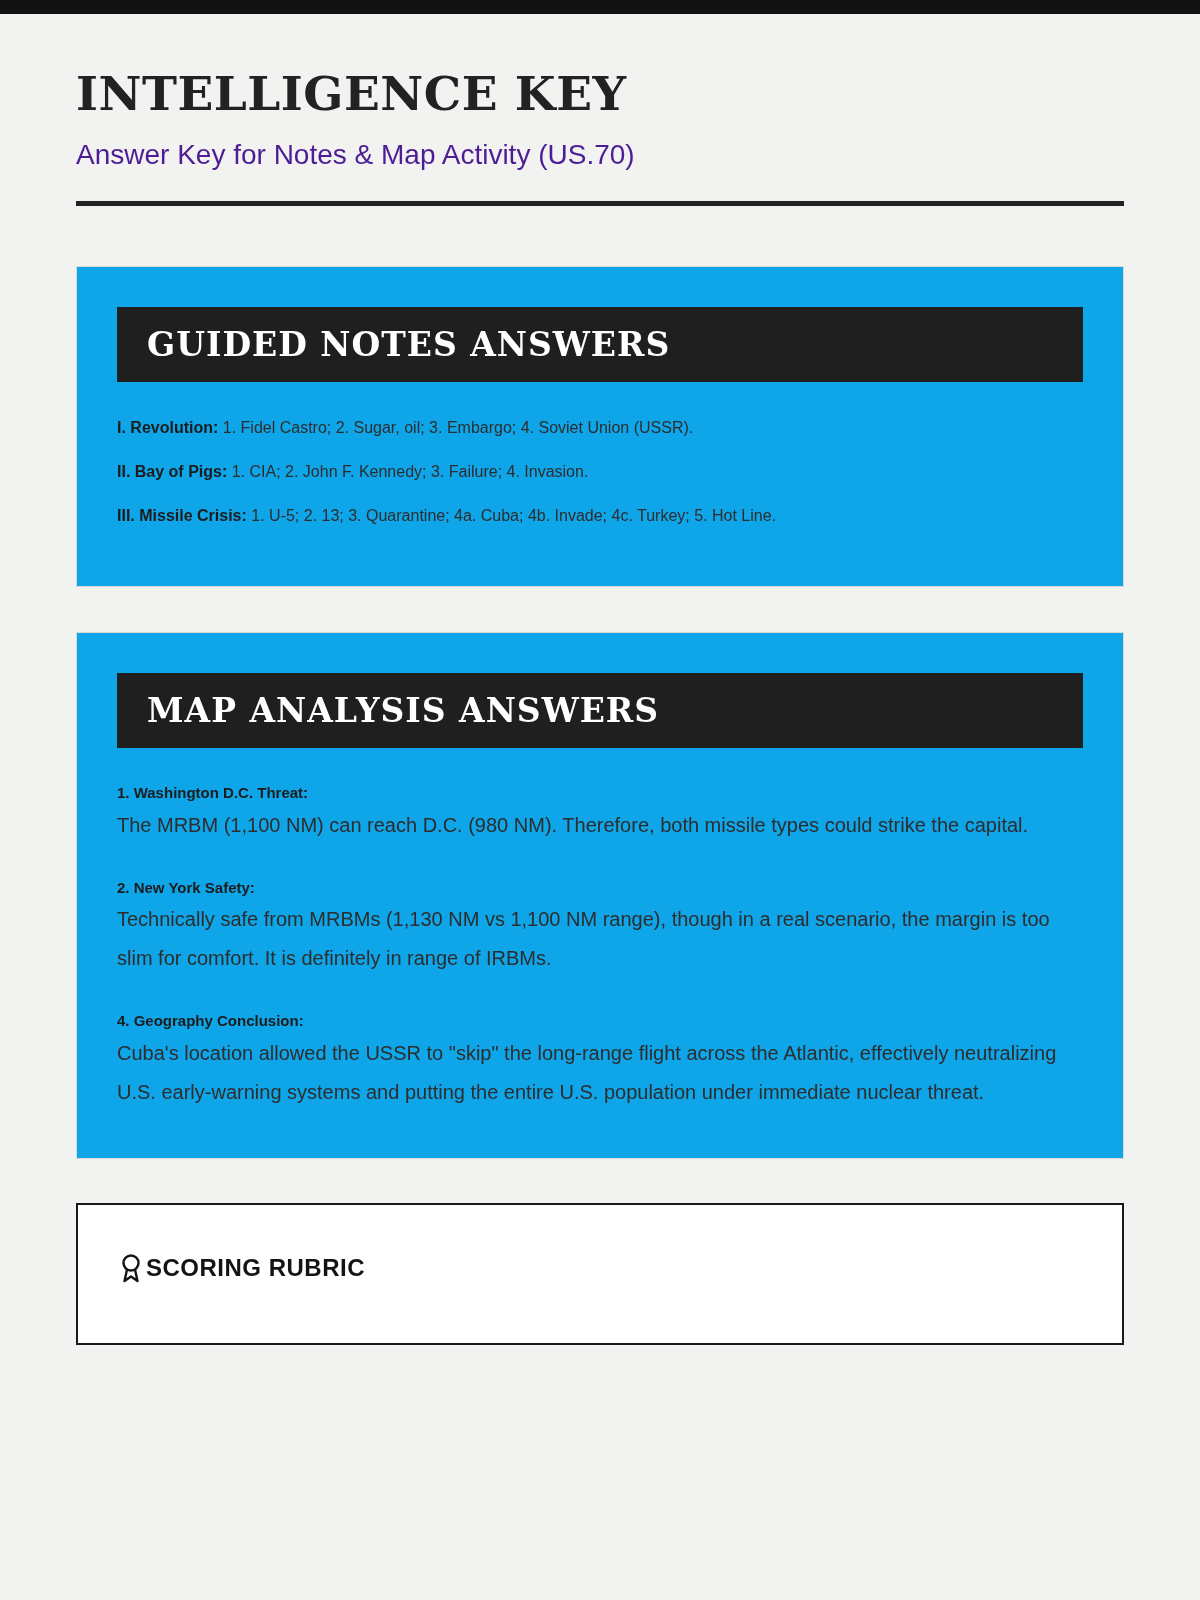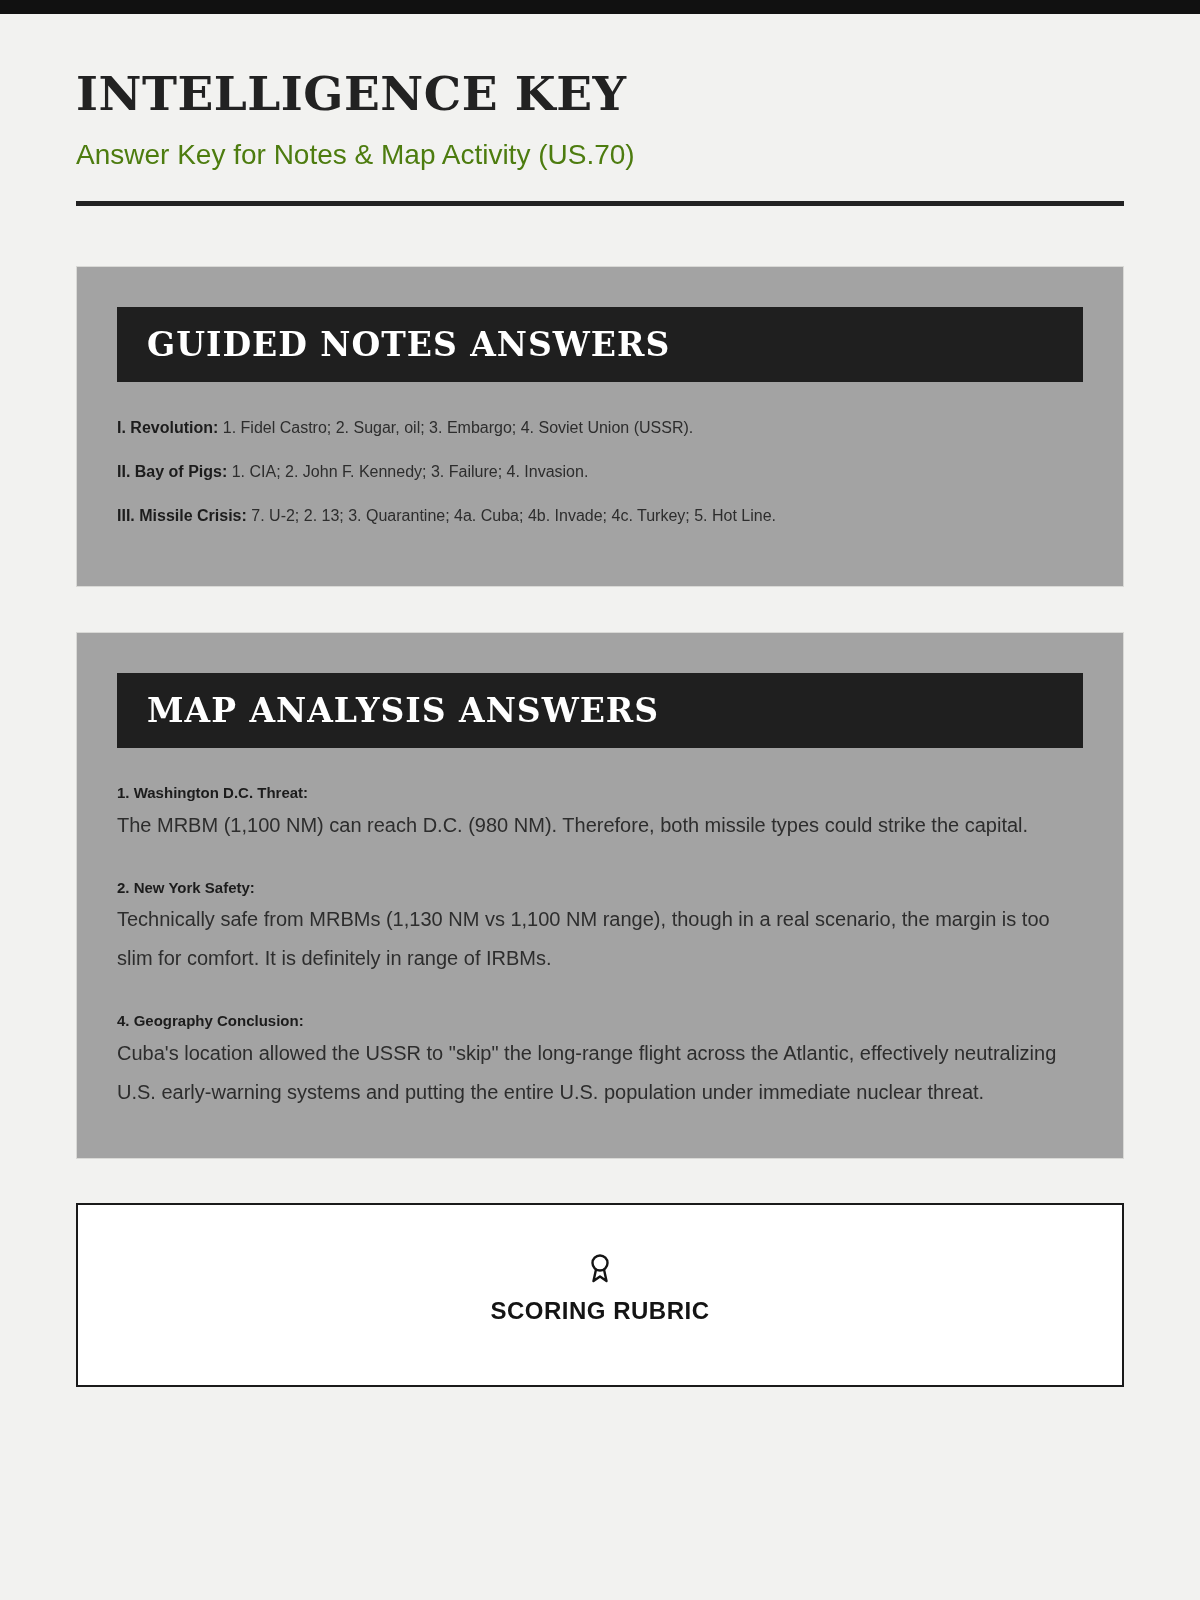--- a/index.html
+++ b/index.html
@@ -32,32 +32,32 @@
     font-family: "DejaVu Serif", "Liberation Serif", serif;
     font-weight: 800;
     font-size: 47px;
     letter-spacing: 0.5px;
     color: #222222;
   }
 
   .page-subtitle {
     margin-top: 18px;
     font-size: 28px;
-    color: #4d7c0f;
+    color: #4c1d95;
     font-weight: 400;
   }
 
   .rule {
     margin-top: 30px;
     height: 5px;
     background: #222222;
   }
 
   .card {
-    background: #a3a3a3;
+    background: #0ea5e9;
     border: 1px solid #d9d9d6;
     padding: 40px;
     margin-top: 60px;
   }
 
   .card + .card { margin-top: 45px; }
 
   .card-header {
     background: #1f1f1f;
     color: #ffffff;
@@ -97,22 +97,21 @@
   .rubric-card {
     background: #ffffff;
     border: 2px solid #1a1a1a;
     margin-top: 44px;
     padding: 48px 40px 60px 40px;
   }
 
   .rubric-header {
     display: flex;
     align-items: center;
-    gap: 14px;
-    flex-direction: column;
+    gap: 2px;
   }
 
   .rubric-icon {
     width: 26px;
     height: 30px;
     display: inline-flex;
     align-items: center;
     justify-content: center;
   }
 
@@ -140,21 +139,21 @@
     <p class="notes-item">
       <strong>I. Revolution:</strong>
       <span>1. Fidel Castro; 2. Sugar, oil; 3. Embargo; 4. Soviet Union (USSR).</span>
     </p>
     <p class="notes-item">
       <strong>II. Bay of Pigs:</strong>
       <span>1. CIA; 2. John F. Kennedy; 3. Failure; 4. Invasion.</span>
     </p>
     <p class="notes-item">
       <strong>III. Missile Crisis:</strong>
-      <span>7. U-2; 2. 13; 3. Quarantine; 4a. Cuba; 4b. Invade; 4c. Turkey; 5. Hot Line.</span>
+      <span>1. U-5; 2. 13; 3. Quarantine; 4a. Cuba; 4b. Invade; 4c. Turkey; 5. Hot Line.</span>
     </p>
   </section>
 
   <section class="card">
     <div class="card-header">MAP ANALYSIS ANSWERS</div>
 
     <div class="qa-item">
       <div class="qa-label">1. Washington D.C. Threat:</div>
       <div class="qa-text">The MRBM (1,100 NM) can reach D.C. (980 NM). Therefore, both missile types could strike the capital.</div>
     </div>

